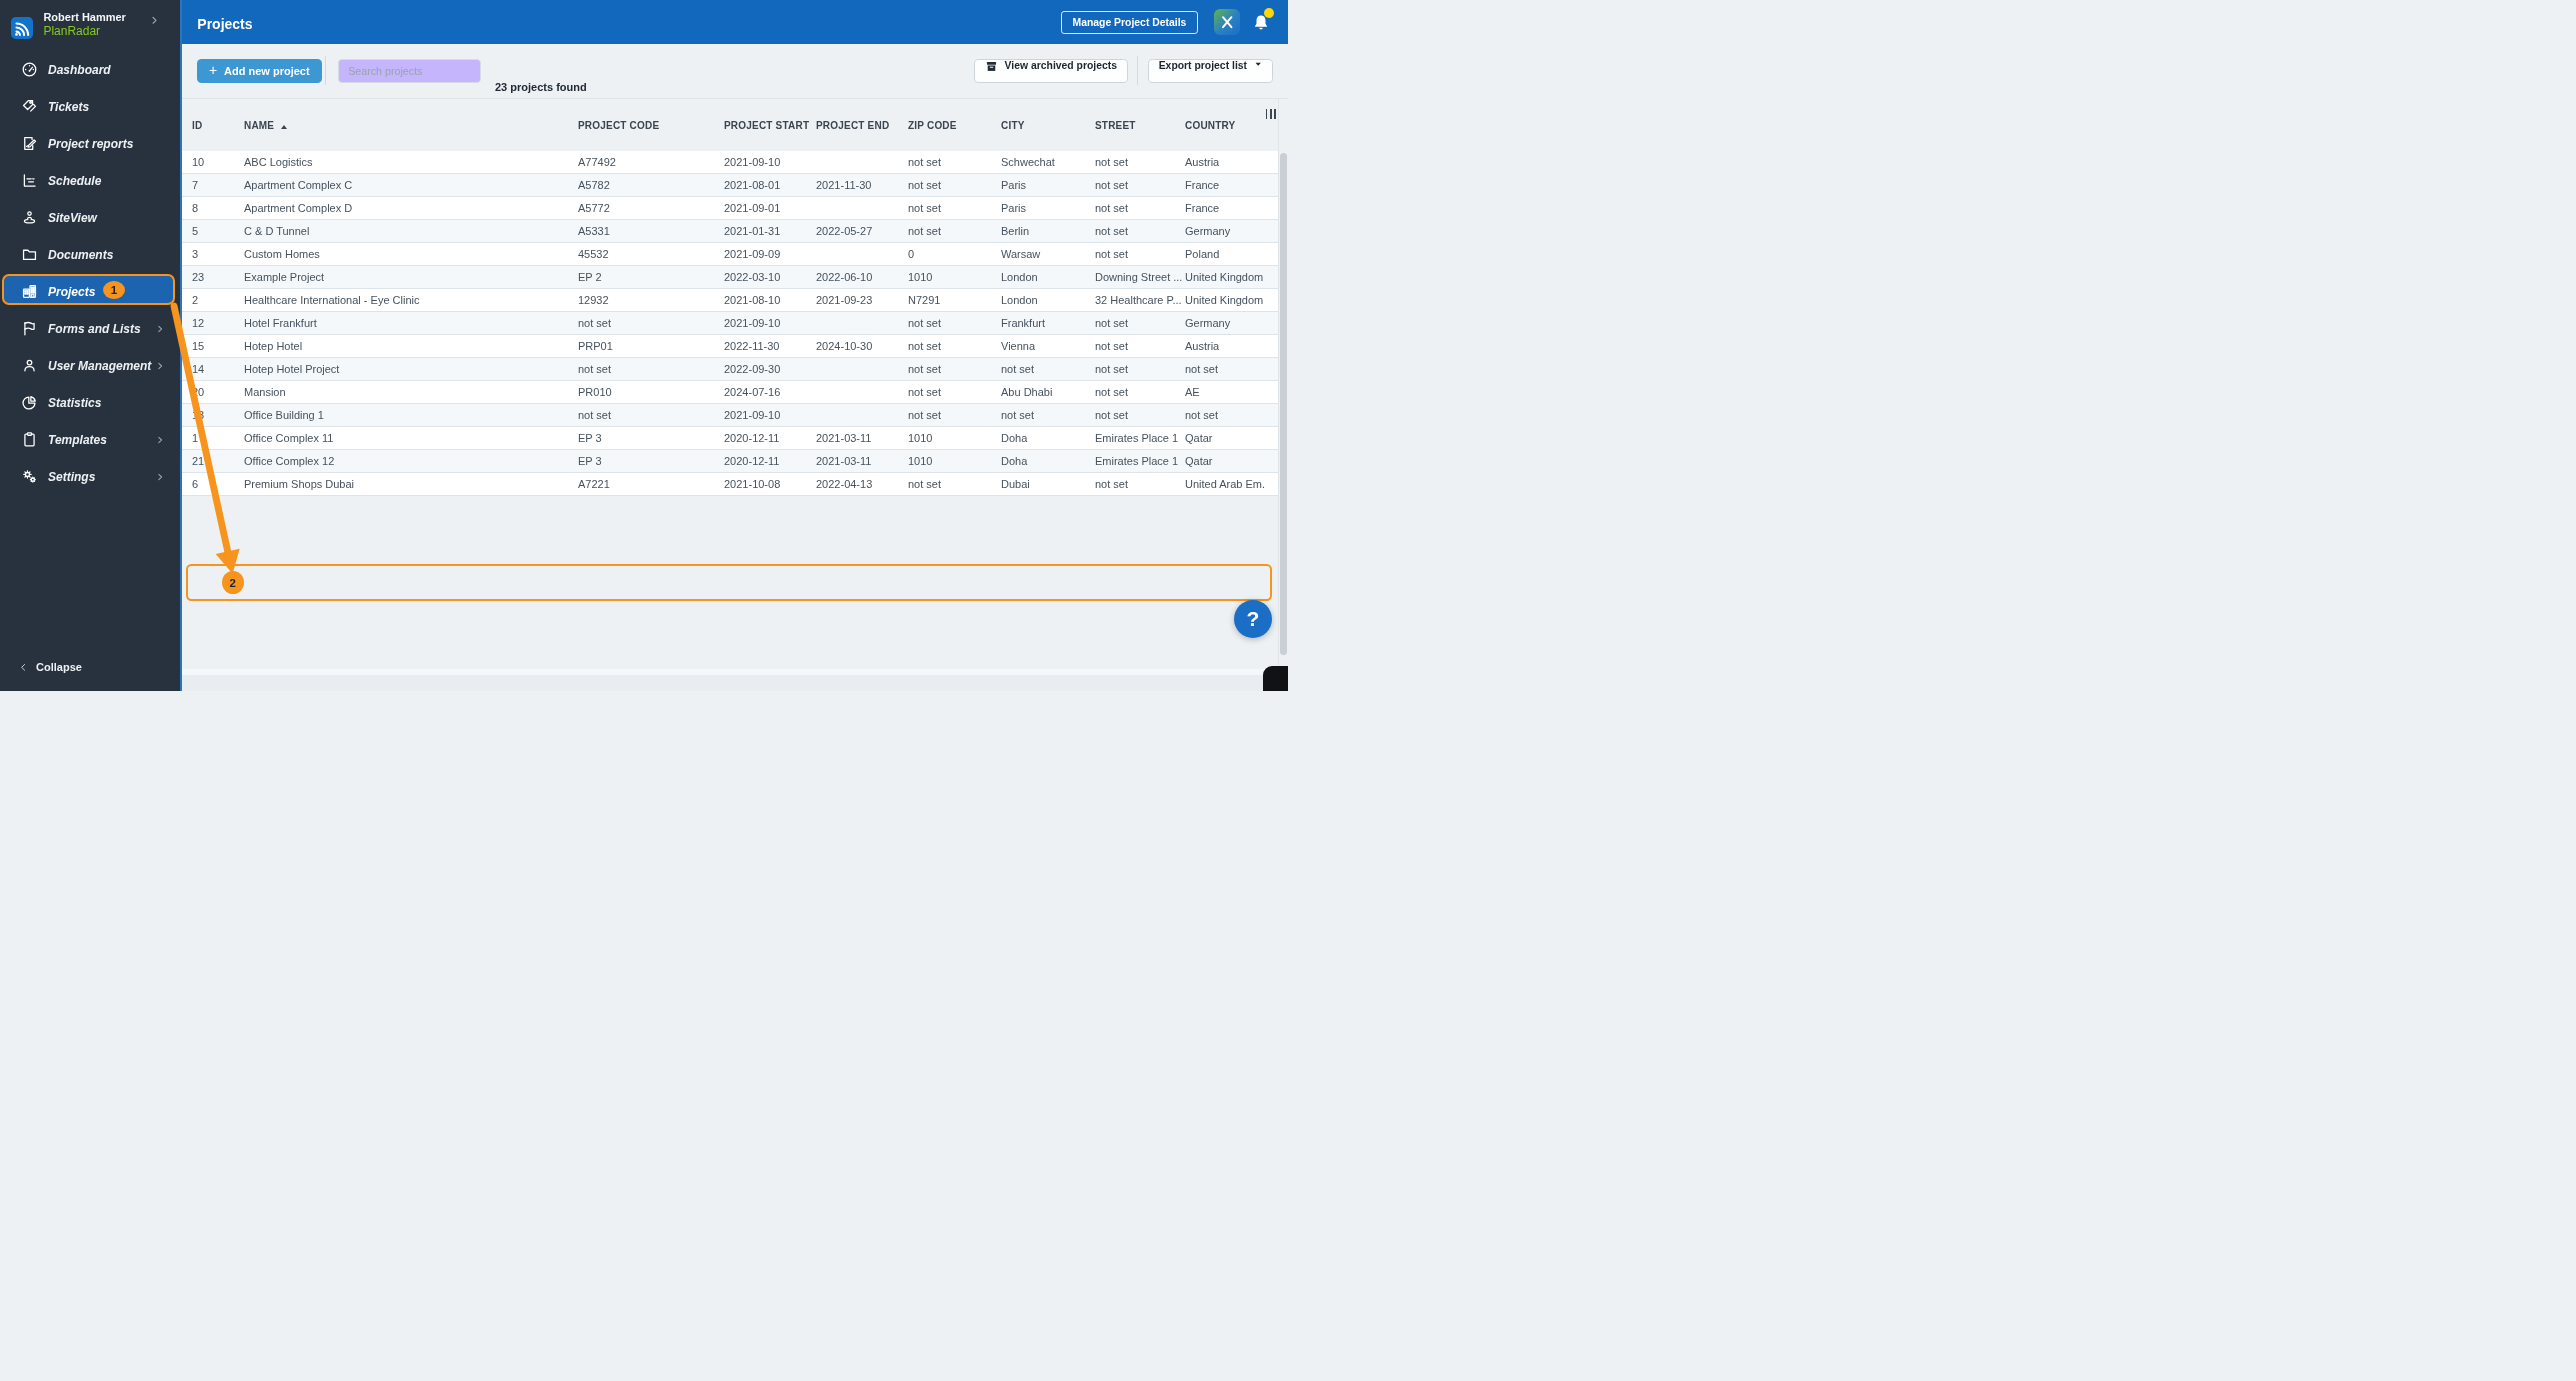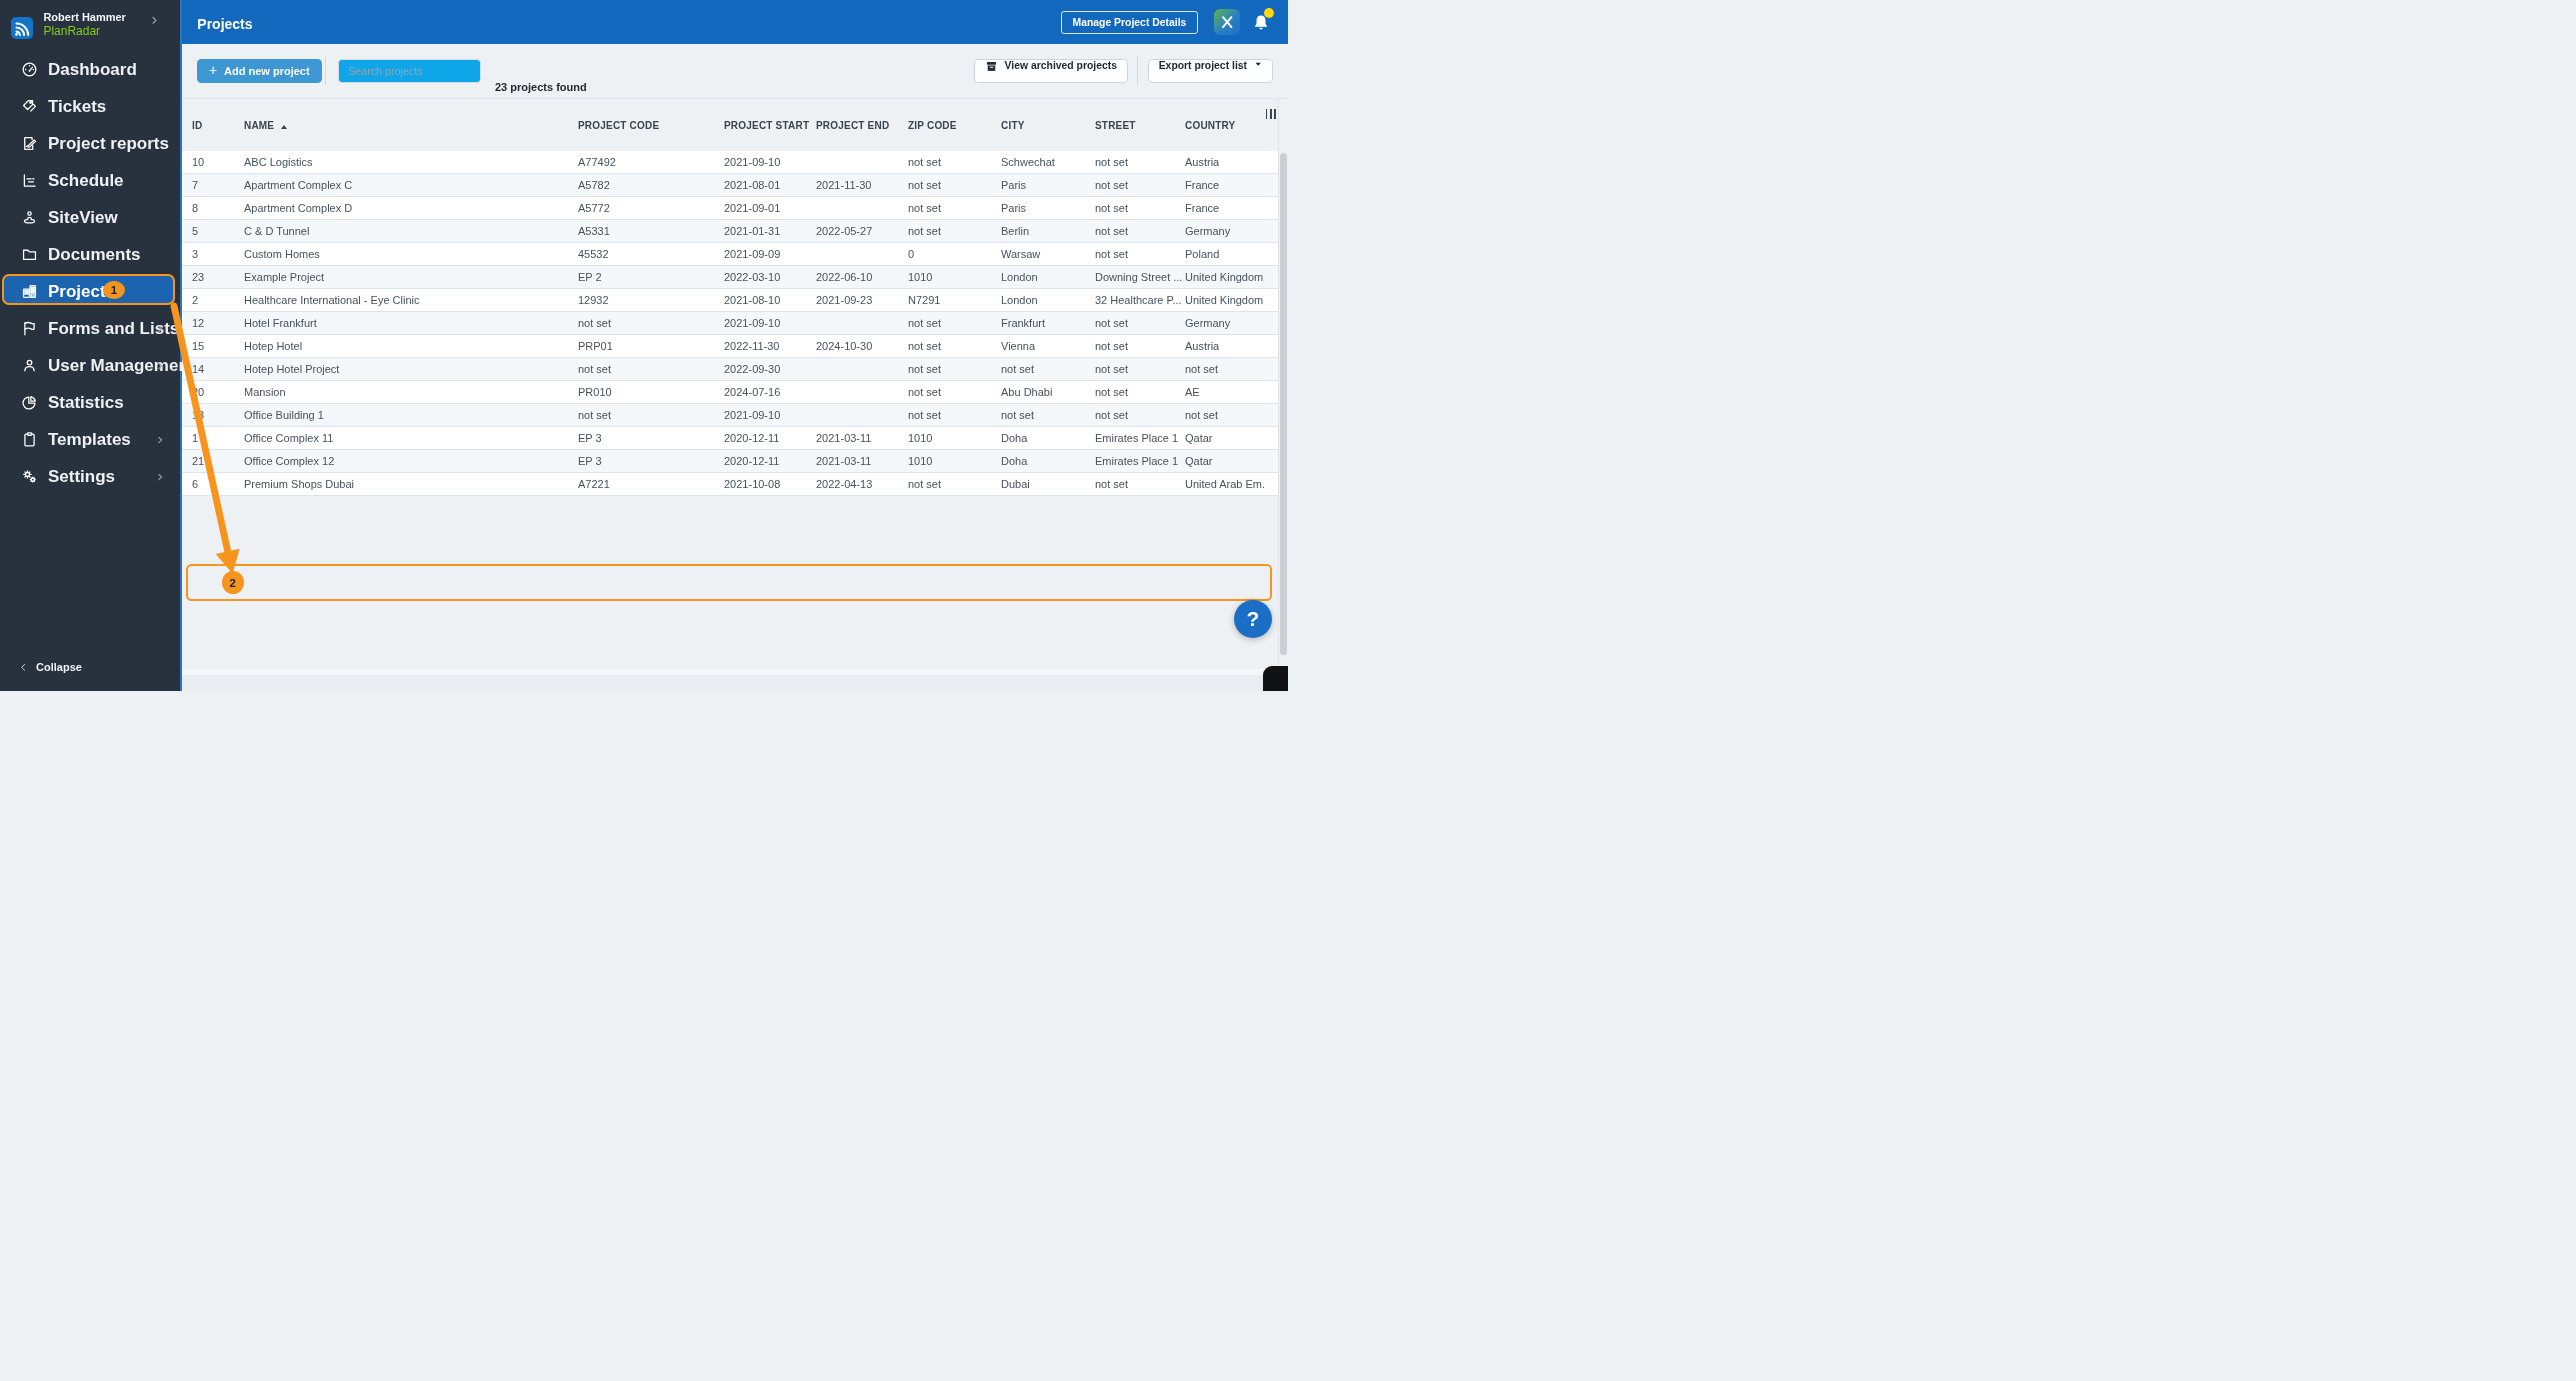--- a/index.html
+++ b/index.html
@@ -13,21 +13,21 @@
     background:#28323f;border-right:2.3px solid #2e74bc;color:#fff;z-index:5;}
   .user-row{position:absolute;top:8.4px;left:10.7px;right:7.7px;height:31px;display:flex;align-items:flex-end;cursor:pointer;}
   .pr-logo{width:22px;height:22px;flex:0 0 22px;}
   .user-text{margin-left:10.7px;line-height:1.25;}
   .user-name{font-size:11px;font-weight:600;color:#f4f7fa;}
   .user-company{font-size:12px;font-weight:400;color:#84cc16;}
   .user-chev{position:absolute;right:12.3px;top:7px;width:10.7px;height:10.7px;color:#9aa3ad;}
   .nav{position:absolute;top:51px;left:0;right:0;}
   .nav-item{height:37px;display:flex;align-items:center;padding-left:21px;position:relative;cursor:pointer;z-index:2;}
   .nav-item .icon{width:17px;height:17px;flex:0 0 17px;color:#fff;}
-  .nav-item .label{margin-left:10px;font-size:17px;font-weight:600;color:#eef1f4;white-space:nowrap;}
+  .nav-item .label{margin-left:10px;font-size:12px;font-weight:600;color:#eef1f4;white-space:nowrap;font-style:italic;}
   .nav-item.active .label{color:#fff;font-weight:700;}
   .nav-chev{position:absolute;right:15.3px;width:10px;height:10px;color:#97a1ab;}
   .projects-box{position:absolute;left:1.5px;top:274px;width:173px;height:31px;
     background:#1c64b0;border:2.3px solid #F7941D;border-radius:7px;box-sizing:border-box;z-index:1;}
   .badge{position:absolute;display:flex;align-items:center;justify-content:center;
     background:#F7941D;color:#1b2430;font-weight:700;border-radius:50%;z-index:10;}
   .badge-1{left:103px;top:281px;width:22px;height:18.4px;font-size:11.5px;z-index:6;}
   .badge-2{left:222px;top:571px;width:21.5px;height:23px;font-size:11.5px;}
   .collapse{position:absolute;left:18.4px;top:661px;display:flex;align-items:flex-end;gap:7px;cursor:pointer;}
   .collapse .icon{width:10.7px;height:10.7px;color:#eef2f6;}
@@ -50,21 +50,21 @@
   .bell-wrap svg{width:20px;height:20px;margin-top:2.3px;}
   .bell-dot{position:absolute;right:-1.5px;top:-2.3px;width:10px;height:10px;border-radius:50%;background:#FFD60A;}
   
   .toolbar{position:absolute;left:182px;right:0;top:44px;height:54px;background:#edf1f4;border-bottom:0.8px solid #dde4ea;z-index:3;}
   .add-btn{position:absolute;left:14.6px;top:14.6px;height:24px;background:#3D97D3;border:none;border-radius:4.6px;
     color:#fff;font-family:inherit;font-size:11px;font-weight:600;padding:0 12.3px;display:flex;align-items:center;gap:7px;cursor:pointer;}
   .add-btn .plus{font-size:14px;font-weight:400;line-height:1;margin-top:-1.5px;}
   .tb-sep{position:absolute;top:12.3px;width:0.8px;height:29px;background:#d3dbe1;}
   .sep-1{left:143px;} .sep-2{right:150px;}
   .search-input{position:absolute;left:156px;top:14.6px;width:143px;height:24px;box-sizing:border-box;
-    border:0.8px solid #d5dce2;border-radius:4.6px;background:#0ea5e9;padding:0 9.2px;font-family:inherit;font-size:10.7px;color:#333;outline:none;}
+    border:0.8px solid #d5dce2;border-radius:4.6px;background:#c4b5fd;padding:0 9.2px;font-family:inherit;font-size:10.7px;color:#333;outline:none;}
   .search-input::placeholder{color:#99a3ac;}
   .results-count{position:absolute;left:313px;top:16px;line-height:54px;font-size:11px;font-weight:600;color:#222b33;}
   .white-btn{position:absolute;top:14.6px;height:24px;box-sizing:border-box;background:#fdfefe;border:0.8px solid #ccd5db;
     border-radius:4.6px;font-family:inherit;font-size:10.4px;font-weight:600;color:#1d262e;padding:0 10px;
     display:flex;align-items:flex-start;gap:7px;cursor:pointer;}
   .archived-btn{right:160px;}
   .export-btn{right:14.6px;}
   .white-btn .bicon{width:13px;height:13px;}
   .white-btn .bicon svg{width:100%;height:100%;display:block;}
   .caret{width:8.4px;height:8.4px;}

